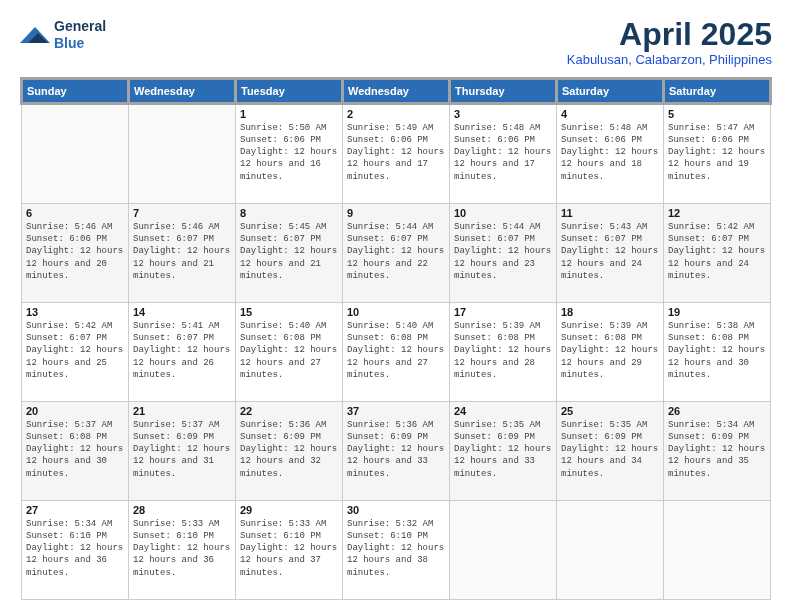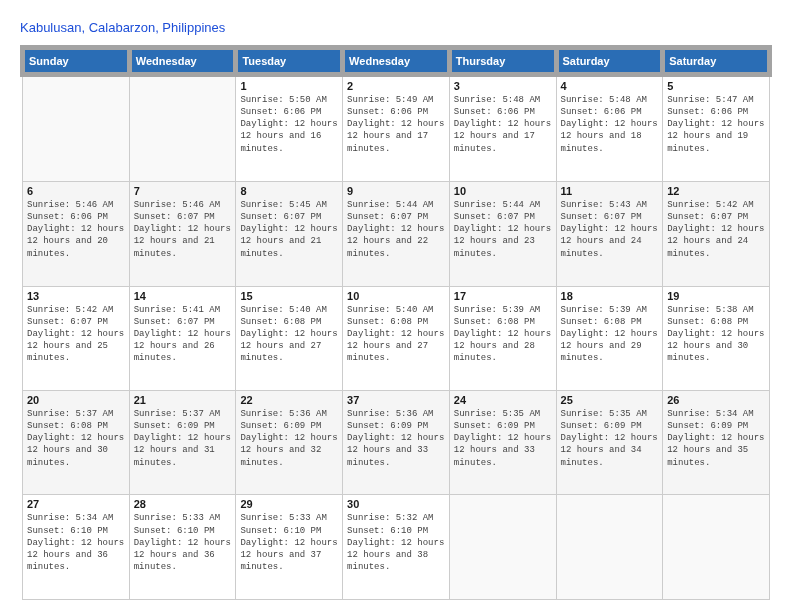--- a/index.html
+++ b/index.html
@@ -62,21 +62,21 @@
       width: 100%;
       table-layout: fixed;
     }
     .calendar th {
       background: #2a6db5;
       color: #fff;
       font-size: 11px;
       font-weight: bold;
       padding: 5px 4px;
       text-align: left;
-      border: 5px solid #a3a3a3;
+      border: 3px solid #a3a3a3;
     }
     .calendar td {
       border: 1px solid #ccc;
       vertical-align: top;
       padding: 3px 4px;
       font-size: 9.5px;
       color: #333;
       height: 78px;
     }
     .day-num {
@@ -96,21 +96,32 @@
     }
     .row-shade {
       background: #f5f5f5;
     }
   </style>
 </head>
 <body>
 
 <div class="page">
   <div class="header">
+    <div class="logo">
+      <svg class="logo-icon" viewBox="0 0 30 24">
+        <polygon points="0,20 15,4 30,20" fill="#2a6db5"></polygon>
+        <polygon points="8,20 18,10 28,20" fill="#1a3a5c"></polygon>
+      </svg>
+      <div class="logo-text">
+        <span class="general">General</span>
+        <span style="color:#2a6db5;font-weight:bold;">Blue</span>
+      </div>
+    </div>
     <div class="title-area">
+      <div class="month-title">April 2025</div>
       <div class="location">Kabulusan, Calabarzon, Philippines</div>
     </div>
   </div>
 
   <table class="calendar">
     <thead>
       <tr>
         <th>Sunday</th>
         <th>Wednesday</th>
         <th>Tuesday</th>

